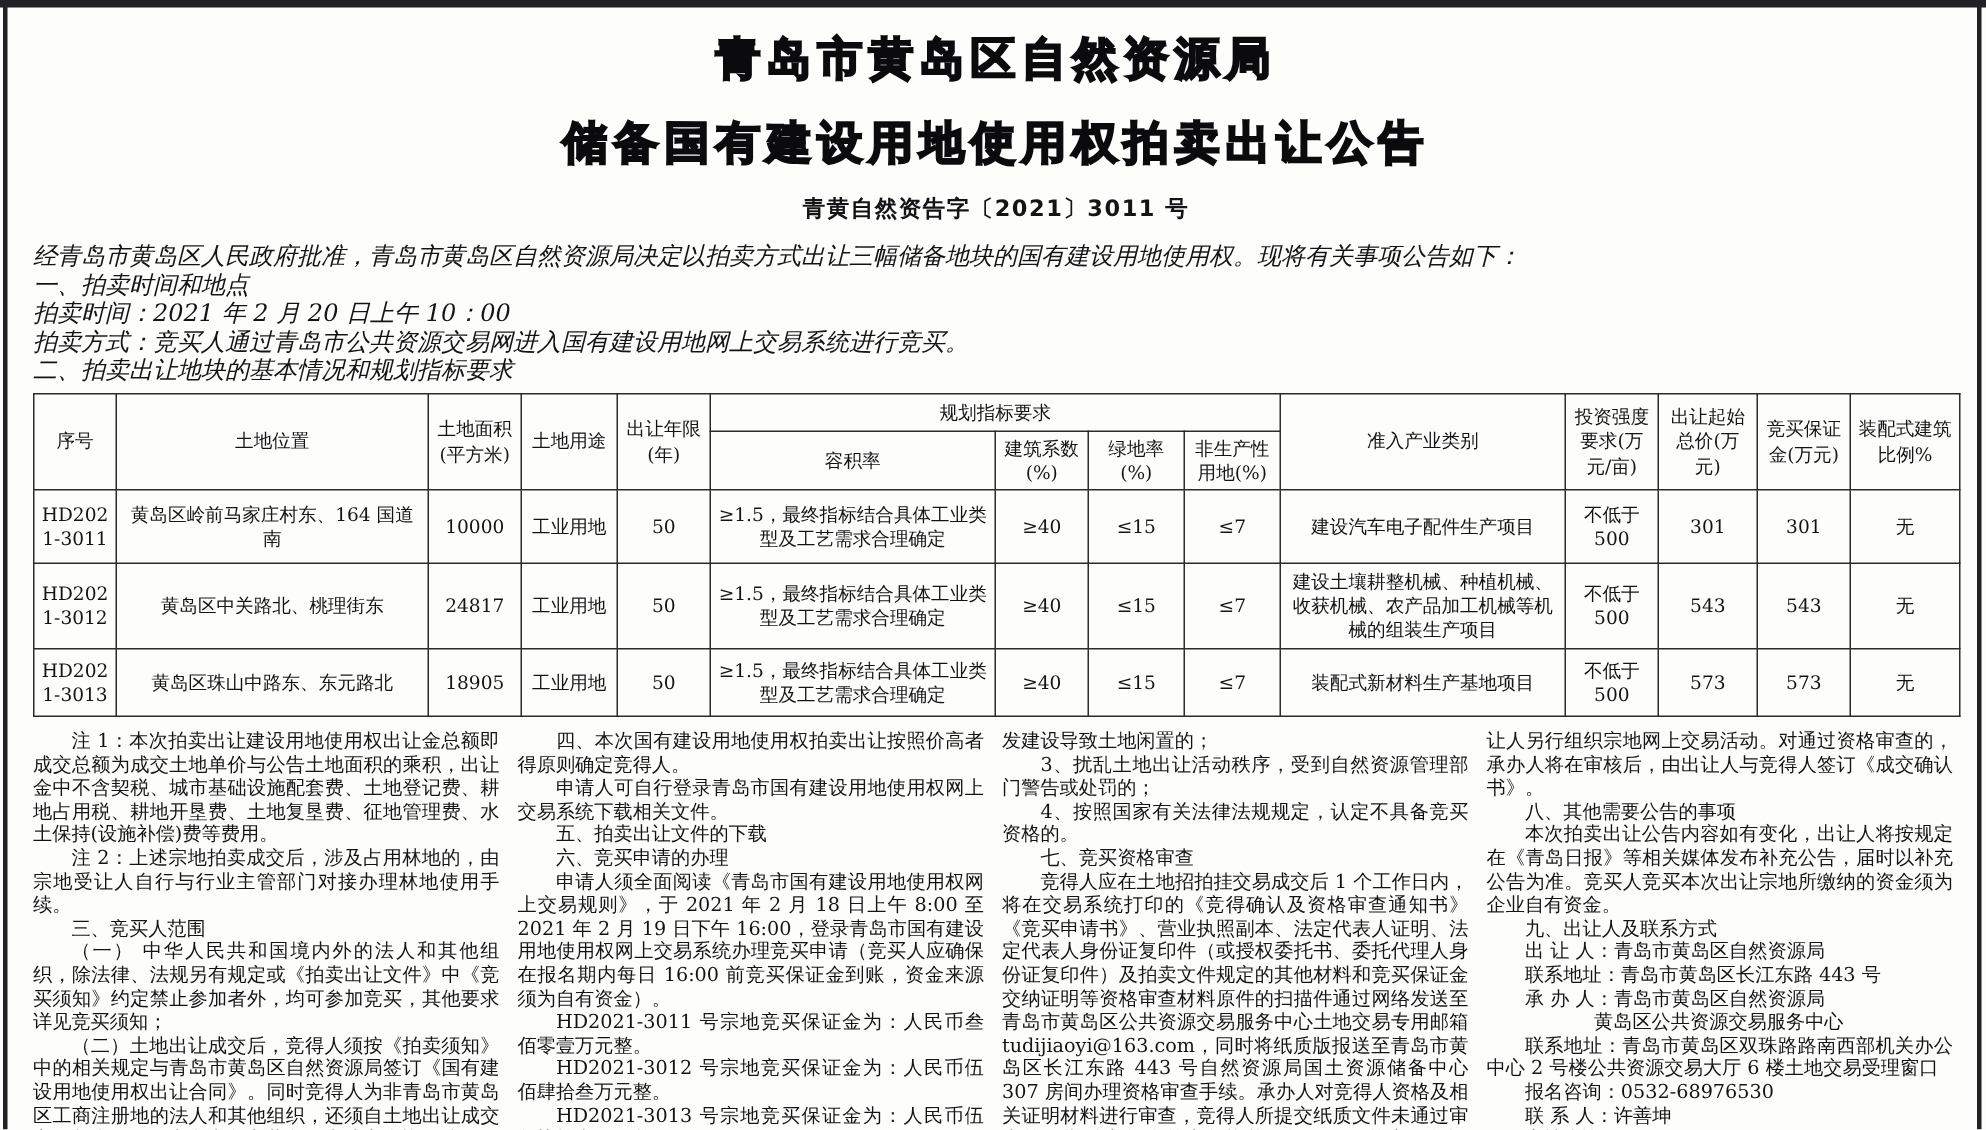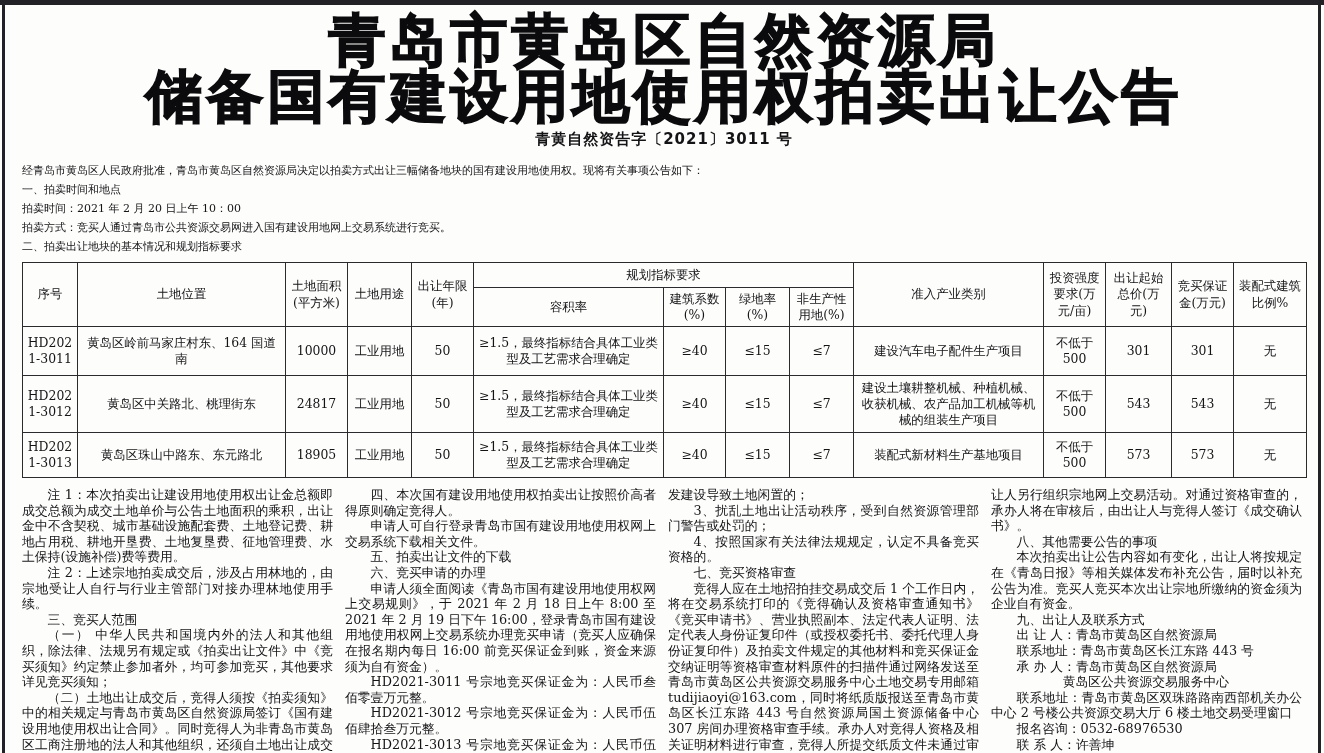--- a/index.html
+++ b/index.html
@@ -10,29 +10,29 @@
   }
   
   .edge-top{position:absolute;left:0;top:0;width:1324px;height:5px;background:#212126;}
   .edge-left{position:absolute;left:2px;top:0;width:3px;height:753px;background:#212126;}
   .edge-right{position:absolute;left:1318px;top:0;width:3px;height:753px;background:#212126;}
 
   .content{position:absolute;left:22px;top:8px;width:1284px;}
 
   .title{
     text-align:center;font-family:"DejaVu Sans","Liberation Sans",sans-serif;
-    font-weight:900;font-size:57px;line-height:56px;letter-spacing:4px;
+    font-weight:900;font-size:30px;line-height:56px;letter-spacing:4px;
     color:#0b0b0d;margin-top:4px;
     -webkit-text-stroke:1.5px #0b0b0d;
   }
   .doc-number{
     text-align:center;font-weight:bold;font-size:15px;margin-top:6px;margin-bottom:12px;
     font-family:"DejaVu Sans","Liberation Sans",sans-serif;letter-spacing:1px;
   }
-  .intro{font-size:11px;line-height:19px;}
+  .intro{font-size:16px;line-height:19px;font-style:italic;}
   .intro p{margin:0;}
 
   table.land{
     border-collapse:collapse;table-layout:fixed;width:1284px;margin-top:6px;
     font-size:12.4px;line-height:1.3;
   }
   table.land th, table.land td{
     border:1px solid #2b2b2e;text-align:center;vertical-align:middle;
     padding:2px 3px;font-weight:normal;overflow-wrap:break-word;
   }

